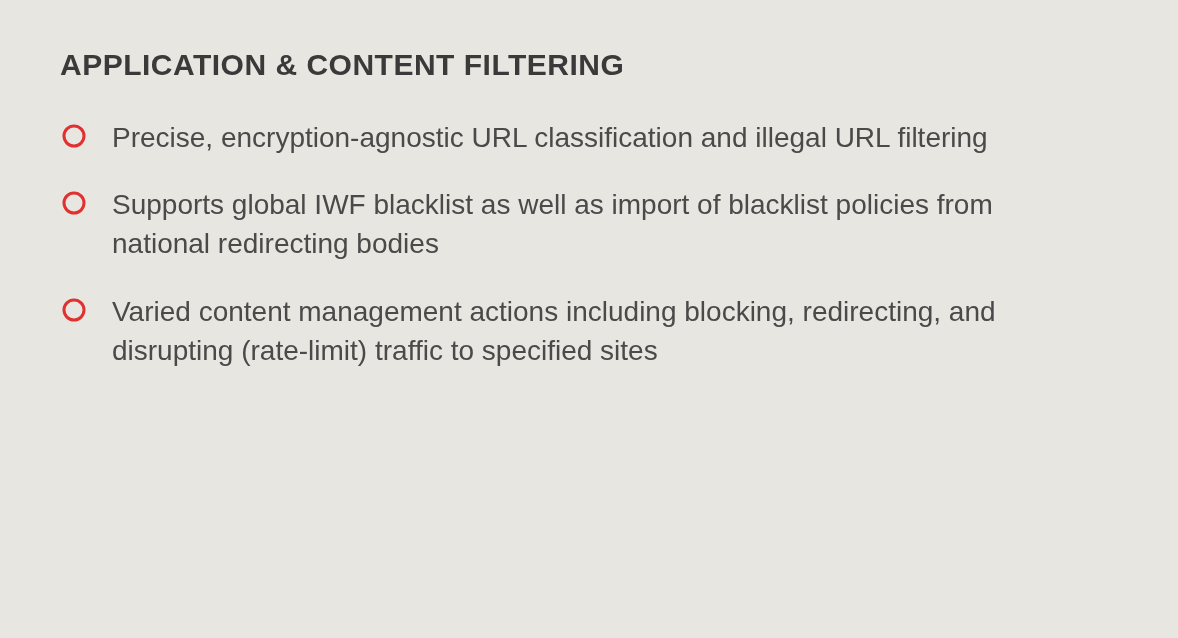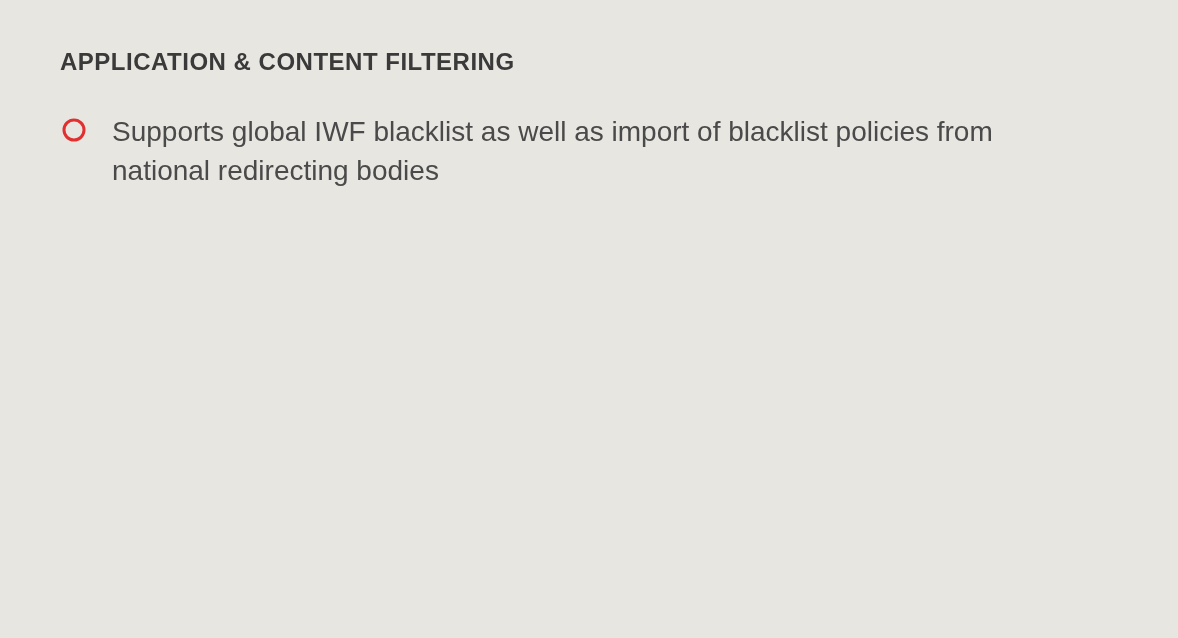--- a/index.html
+++ b/index.html
@@ -19,21 +19,21 @@
       overflow: hidden;
     }
 
     .container {
       padding: 48px 60px;
       width: 100%;
       height: 100%;
     }
 
     .page-title {
-      font-size: 24px;
+      font-size: 30px;
       font-weight: 800;
       color: #3a3a3a;
       letter-spacing: 0.5px;
       margin-bottom: 36px;
       text-transform: uppercase;
     }
 
     .bullet-list {
       list-style: none;
       display: flex;
@@ -70,22 +70,38 @@
       max-width: 980px;
     }
   </style>
 </head>
 <body>
 
 <div class="container">
   <h1 class="page-title">APPLICATION &amp; CONTENT FILTERING</h1>
 
   <ul class="bullet-list">
+  <li class="bullet-item">
+        <div class="bullet-icon">
+          <svg viewBox="0 0 26 26" fill="none" xmlns="http://www.w3.org/2000/svg">
+      <circle cx="13" cy="13" r="10" stroke="#e03030" stroke-width="3" fill="none"></circle>
+    </svg>
+        </div>
+        <span class="bullet-text">Precise, encryption-agnostic URL classification and illegal URL filtering</span>
+      </li>
       <li class="bullet-item">
         <div class="bullet-icon">
           <svg viewBox="0 0 26 26" fill="none" xmlns="http://www.w3.org/2000/svg">
       <circle cx="13" cy="13" r="10" stroke="#e03030" stroke-width="3" fill="none"></circle>
     </svg>
         </div>
         <span class="bullet-text">Supports global IWF blacklist as well as import of blacklist policies from national redirecting bodies</span>
       </li>
+      <li class="bullet-item">
+        <div class="bullet-icon">
+          <svg viewBox="0 0 26 26" fill="none" xmlns="http://www.w3.org/2000/svg">
+      <circle cx="13" cy="13" r="10" stroke="#e03030" stroke-width="3" fill="none"></circle>
+    </svg>
+        </div>
+        <span class="bullet-text">Varied content management actions including blocking, redirecting, and disrupting (rate-limit) traffic to specified sites</span>
+      </li>
     </ul>
 </div>
 
 </body></html>

